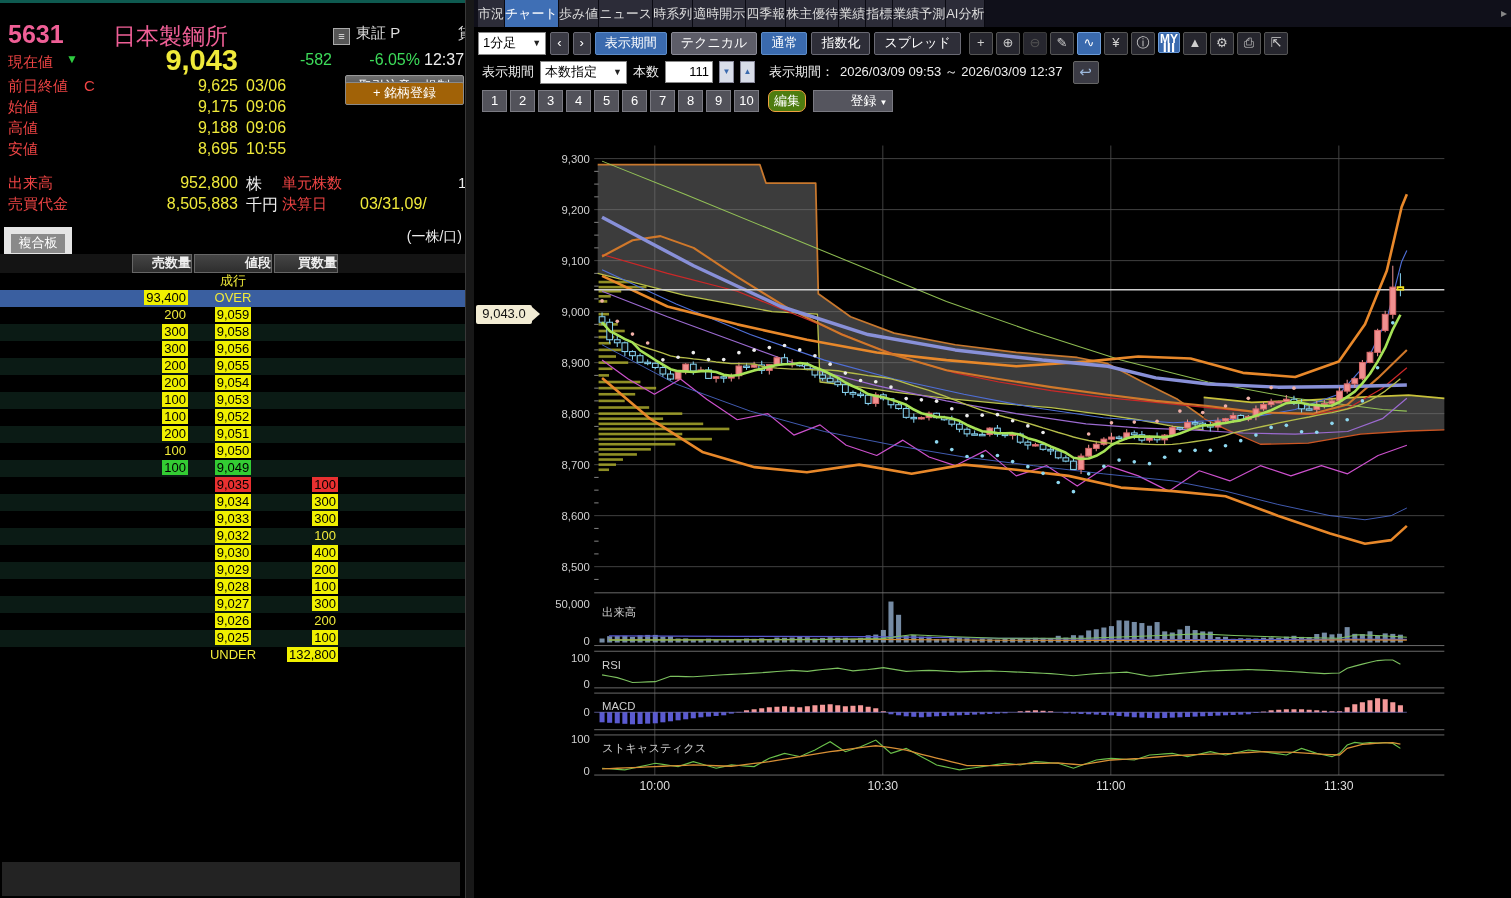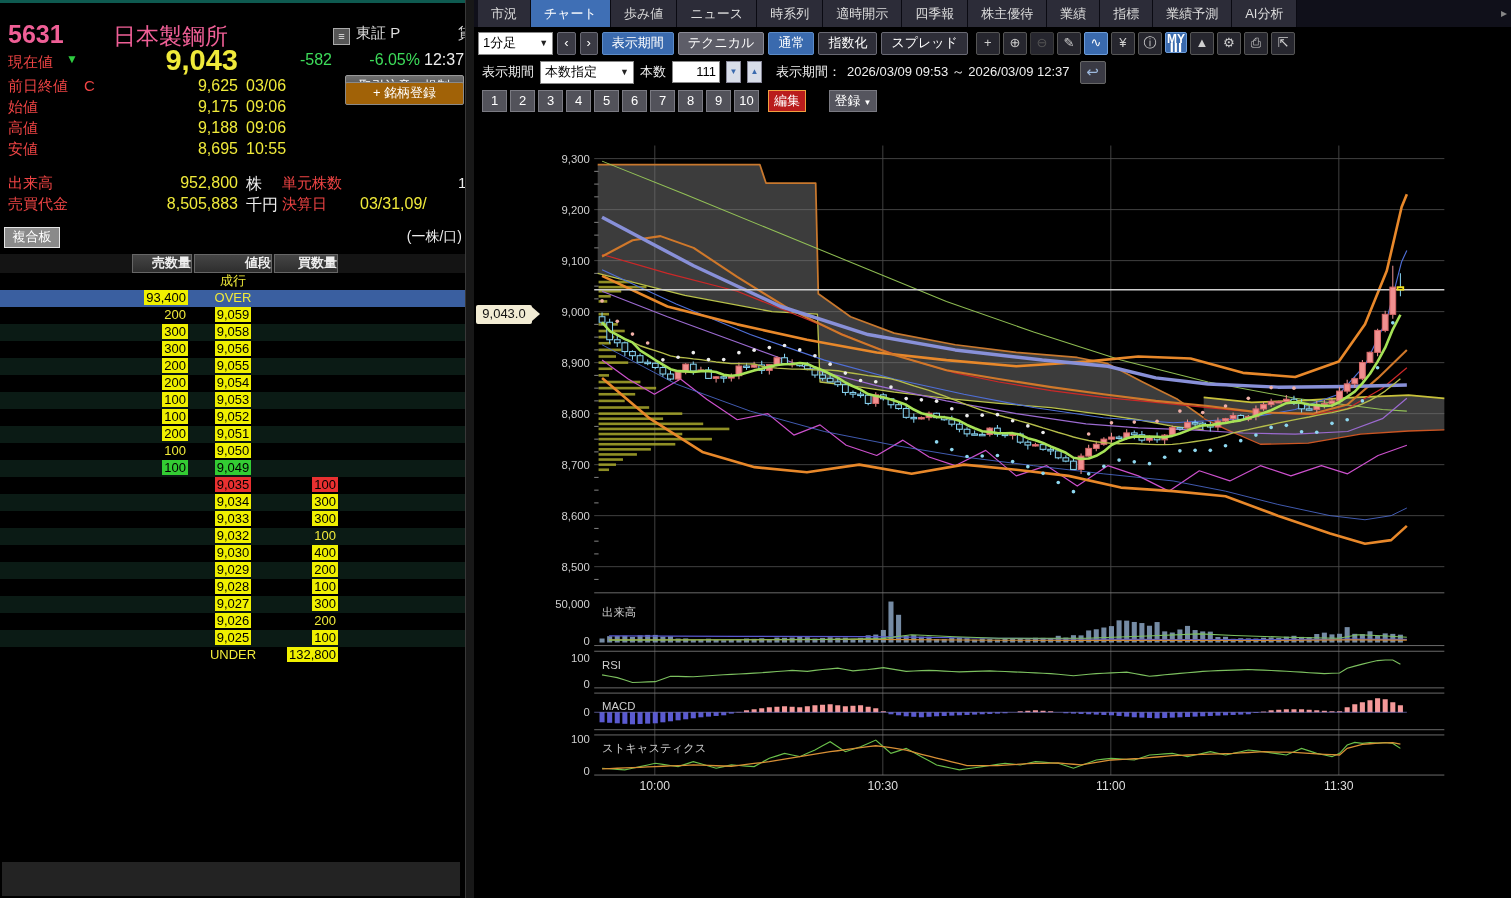--- a/index.html
+++ b/index.html
@@ -25,21 +25,21 @@
   .qrow .lb{position:absolute;left:8px;top:0;}
   .qrow .fl{position:absolute;left:84px;top:0;}
   .qrow .vl{position:absolute;left:98px;top:0;width:140px;text-align:right;font-size:16px;}
   .qrow .tm{position:absolute;left:246px;top:0;font-size:16px;}
   .btn-caution{position:absolute;left:345px;top:75px;width:117px;height:20px;background:linear-gradient(#6e6e6e,#3d3d3d);
     border:1px solid #999;color:#fff;font-size:13px;text-align:center;line-height:19px;border-radius:2px;}
   .btn-register{position:absolute;left:345px;top:82px;width:117px;height:21px;background:#a16207;border:1px solid #8a8a8a;
     color:#fff;font-size:13px;text-align:center;line-height:20px;border-radius:2px;}
   .u-white{color:#eee;font-size:15px;}
   .btn-composite{position:absolute;left:4px;top:227px;width:54px;height:19px;background:#8a8a8a;color:#fff;
-    font-size:13px;text-align:center;line-height:18px;border:1px solid #e5e5e5;}
+    font-size:13px;text-align:center;line-height:18px;border:7px solid #e5e5e5;}
   .per-share{position:absolute;left:360px;top:228px;width:102px;text-align:right;color:#eee;font-size:14px;}
   
   #book{position:absolute;left:0;top:254px;width:465px;}
   .bk-head{position:relative;height:19px;background:#141414;}
   .bk-hcell{position:absolute;top:0;height:17px;background:linear-gradient(#454545,#2e2e2e);border:1px solid #666;
     color:#eee;font-size:13px;text-align:right;line-height:16px;font-weight:bold;}
   .bk-row{position:relative;height:17px;font-size:13px;line-height:16px;}
   .bk-row.odd{background:#0b1b15;}
   .bk-row.over{background:#3a5fa0;}
   .cell-sell{position:absolute;left:0;top:0;width:188px;text-align:right;}
@@ -49,47 +49,47 @@
   .v-text{color:#f0ea3a;padding:0 2px;}
   .v-green{background:#33cc33;color:#000;padding:0 2px;}
   .v-red{background:#e83030;color:#000;padding:0 2px;}
   #left-bottom{position:absolute;left:2px;top:862px;width:458px;height:34px;background:#232323;}
   
   #splitter{position:absolute;left:465px;top:0;width:9px;height:898px;background:#181818;
     border-left:1px solid #383838;border-right:1px solid #383838;}
   
   #right-panel{position:absolute;left:474px;top:0;width:1037px;height:898px;background:#000;}
   #tabs{position:absolute;left:0;top:0;width:1037px;height:27px;background:#10101a;display:flex;padding-left:4px;box-sizing:border-box;}
-  .tab{height:27px;line-height:27px;padding:0 13px;font-size:13px;color:#ddd;background:#2c2c38;
+  .tab{height:27px;line-height:27px;padding:0 0;font-size:13px;color:#ddd;background:#2c2c38;
        border-right:1px solid #0a0a12;}
   .tab.active{background:#3f6fb5;color:#fff;}
   #tab-more{position:absolute;right:4px;top:6px;color:#888;font-size:12px;}
   #toolbar1{position:absolute;left:4px;top:31px;height:24px;display:flex;align-items:center;gap:4px;}
   .sel{background:#fff;color:#000;font-size:13px;height:21px;line-height:20px;padding:0 4px;border:1px solid #888;
-       display:inline-flex;align-items:center;gap:23px;}
+       display:inline-flex;align-items:center;gap:16px;}
   .sel .car{font-size:9px;color:#222;}
   .tbtn{height:21px;line-height:20px;padding:0 9px;font-size:13px;color:#fff;border-radius:2px;border:1px solid #666;}
   .tbtn.blue{background:#3a6aae;border-color:#5d8cc8;}
   .tbtn.gray{background:#5d5d68;border-color:#8a8a95;}
   .tbtn.dark{background:#2e2e38;border-color:#6a6a74;}
   .tbtn.sm{padding:0 6px;background:#3a3a44;border-color:#6a6a74;}
   .ibtn{width:22px;height:21px;border-radius:2px;background:#26262e;border:1px solid #555;color:#cfcfcf;
         font-size:13px;text-align:center;line-height:20px;}
   .ibtn.active{background:#3a6aae;border-color:#6d9cd8;color:#fff;}
   .ibtn.disabled{color:#555;border-color:#3a3a3a;}
   .ibtn.my{font-size:12px;font-weight:bold;line-height:9px;padding-top:2px;box-sizing:border-box;}
   #toolbar2{position:absolute;left:8px;top:60px;height:24px;display:flex;align-items:center;gap:6px;font-size:13px;color:#eee;}
   .numbox{background:#fff;color:#000;width:40px;height:20px;line-height:19px;text-align:right;padding:0 3px;border:1px solid #888;}
   .spin{width:13px;height:20px;background:#d8dde8;border:1px solid #889;color:#3a6aae;font-size:8px;text-align:center;line-height:19px;}
   .reset{width:24px;height:21px;background:#3a3a44;border:1px solid #666;border-radius:2px;color:#9db9dd;
          font-size:15px;text-align:center;line-height:19px;margin-left:4px;}
   #toolbar3{position:absolute;left:8px;top:90px;height:22px;display:flex;align-items:center;gap:3px;}
   .pbtn{width:23px;height:20px;background:#52525a;border:1px solid #7a7a82;color:#fff;font-size:13px;
         text-align:center;line-height:19px;}
-  .pbtn.edit{width:36px;background:#b91c1c;border-color:#f0a040;}
+  .pbtn.edit{width:36px;background:#4d7c0f;border-color:#f0a040;border-radius:7px;}
   .pbtn.reg{width:46px;background:#55555e;}
   .pbtn .car{font-size:8px;margin-left:3px;}
   #chart-svg{position:absolute;left:470px;top:115px;}
   
   #price-tag{position:absolute;left:476px;top:305px;width:56px;height:19px;background:#f2ecd4;color:#111;
     font-size:13px;line-height:18px;text-align:center;border-radius:2px;}
   #price-tag:after{content:"";position:absolute;left:56px;top:2px;border-left:8px solid #f2ecd4;
     border-top:7px solid transparent;border-bottom:7px solid transparent;}
 </style>
 </head>
@@ -356,21 +356,21 @@
         <span class="pbtn">2</span>
         <span class="pbtn">3</span>
         <span class="pbtn">4</span>
         <span class="pbtn">5</span>
         <span class="pbtn">6</span>
         <span class="pbtn">7</span>
         <span class="pbtn">8</span>
         <span class="pbtn">9</span>
         <span class="pbtn">10</span>
         <span class="pbtn edit" style="margin-left: 6px;">編集</span>
-        <span class="pbtn reg" style="margin-left: 20px;">登録<span class="car">▼</span></span>
+        <span class="pbtn reg" style="margin-left: 4px; padding-left: 32px;">登録<span class="car">▼</span></span>
       </div>
   </section>
 
   <svg id="chart-svg" width="1041" height="783" viewBox="470 115 1041 898">
       <line x1="536" y1="165" x2="1511" y2="165" stroke="#4b4b4b" stroke-width="1"></line>
       <text x="531" y="169.5" text-anchor="end" fill="#d0d0d0" font-size="13">9,300</text>
       <line x1="536" y1="223.5" x2="1511" y2="223.5" stroke="#4b4b4b" stroke-width="1"></line>
       <text x="531" y="228" text-anchor="end" fill="#d0d0d0" font-size="13">9,200</text>
       <line x1="536" y1="282" x2="1511" y2="282" stroke="#4b4b4b" stroke-width="1"></line>
       <text x="531" y="286.5" text-anchor="end" fill="#d0d0d0" font-size="13">9,100</text>

